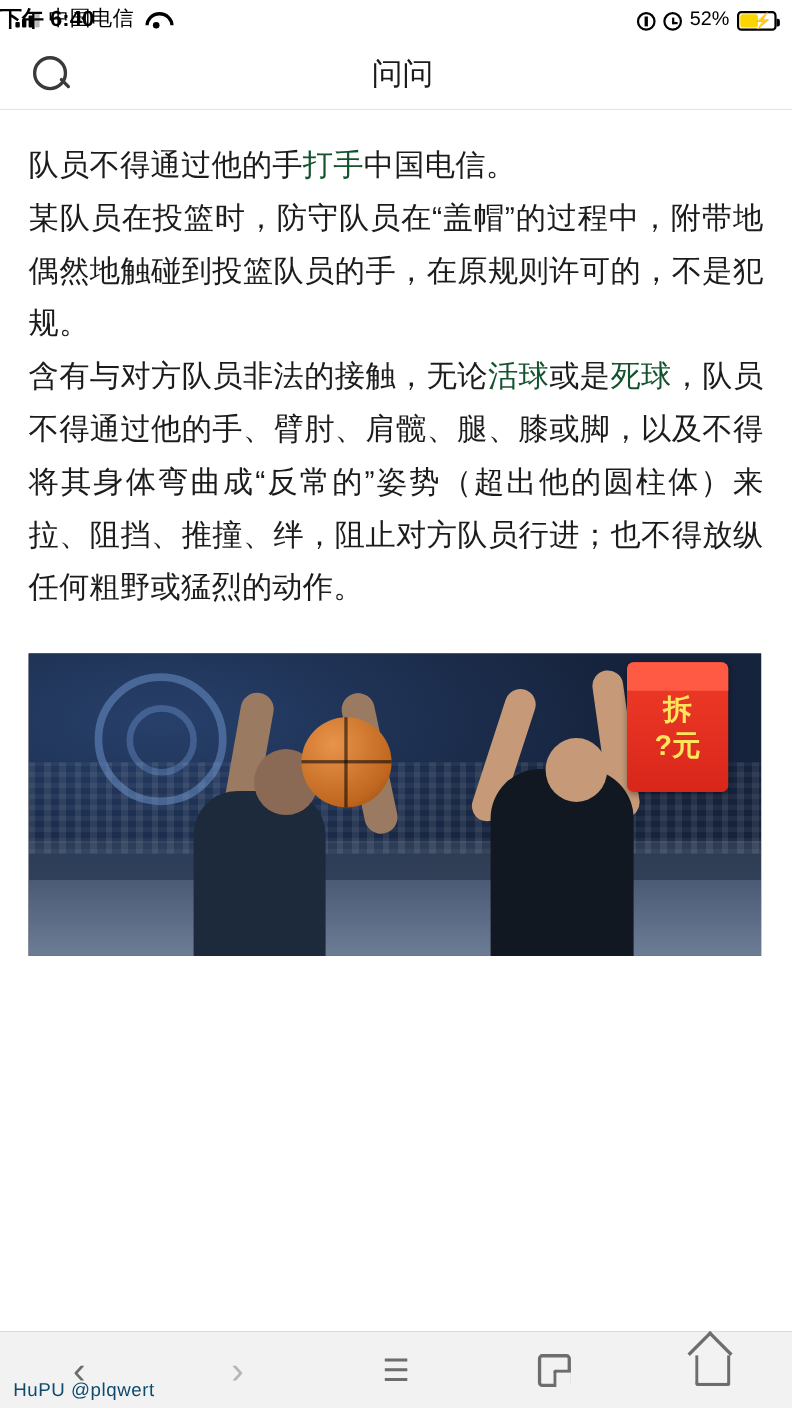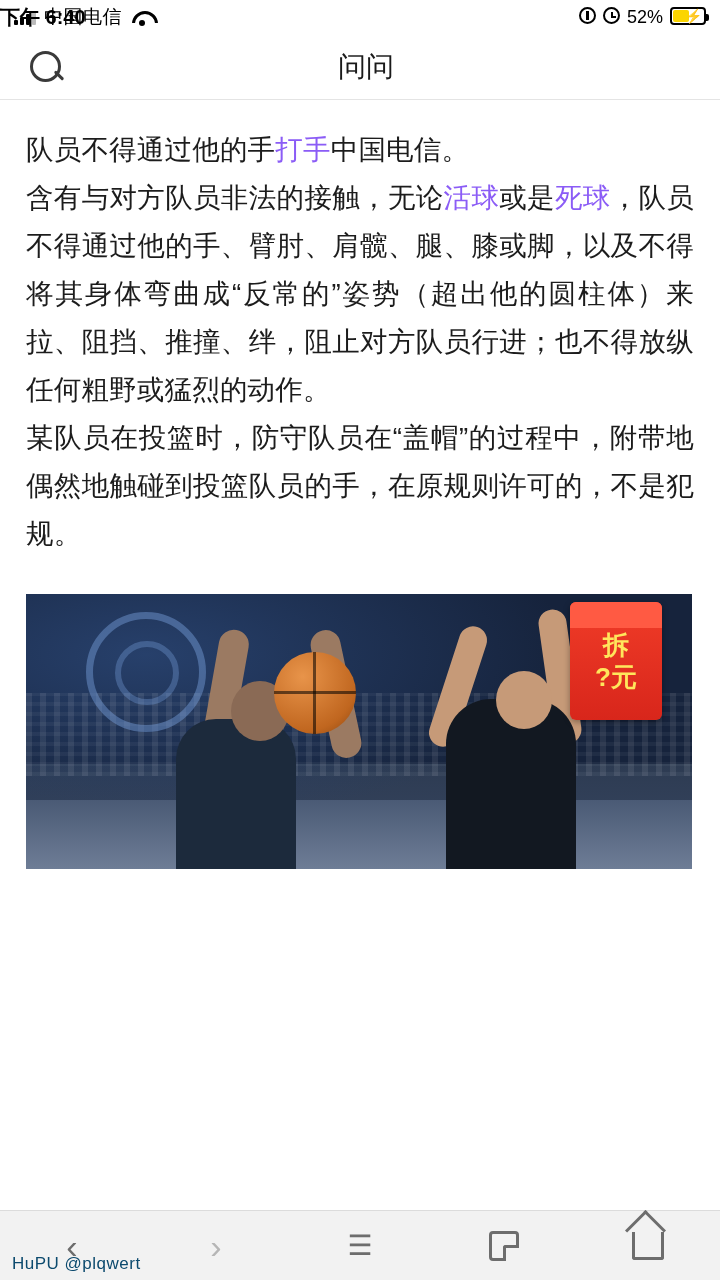--- a/index.html
+++ b/index.html
@@ -53,21 +53,21 @@
   }
   .sb-center {
     position: absolute;
     left: 0; right: 12px;
     font-size: 20px;
     font-weight: bold;
   }
   .sb-right {
     margin-left: auto;
     display: flex;
-    align-items: flex-start;
+    align-items: flex-end;
     gap: 7px;
     font-size: 18px;
   }
   .ic-circle {
     width: 17px; height: 17px;
     border: 2px solid #000;
     border-radius: 50%;
     position: relative;
   }
   .ic-circle::after {
@@ -159,21 +159,21 @@
     overflow: hidden;
     padding: 26px 26px 0 26px;
   }
   .para {
     font-size: 27.5px;
     line-height: 48px;
     color: #1c1c1c;
     text-align: justify;
     letter-spacing: 0.2px;
   }
-  .lnk { color: #8b5cf6; }
+  .lnk { color: #14532d; }
 
   .photo-wrap {
     margin: 36px 0 0 0;
     width: 666px;
     height: 275px;
     position: relative;
     overflow: hidden;
     background: #0b1320;
   }
   .court-bg {
@@ -339,24 +339,24 @@
   <div class="appbar">
     <div class="search-icon"></div>
     <div class="appbar-title">问问</div>
   </div>
 
   <div class="content">
     <p class="para">
       <span>队员不得通过他的手</span><span class="lnk">打手</span><span>中国电信。</span>
     </p>
     <p class="para">
-      <span>含有与对方队员非法的接触，无论</span><span class="lnk">活球</span><span>或是</span><span class="lnk">死球</span><span>，队员不得通过他的手、臂肘、肩髋、腿、膝或脚，以及不得将其身体弯曲成“反常的”姿势（超出他的圆柱体）来拉、阻挡、推撞、绊，阻止对方队员行进；也不得放纵任何粗野或猛烈的动作。</span>
+      <span>某队员在投篮时，防守队员在“盖帽”的过程中，附带地偶然地触碰到投篮队员的手，在原规则许可的，不是犯规。</span>
     </p>
     <p class="para">
-      <span>某队员在投篮时，防守队员在“盖帽”的过程中，附带地偶然地触碰到投篮队员的手，在原规则许可的，不是犯规。</span>
+      <span>含有与对方队员非法的接触，无论</span><span class="lnk">活球</span><span>或是</span><span class="lnk">死球</span><span>，队员不得通过他的手、臂肘、肩髋、腿、膝或脚，以及不得将其身体弯曲成“反常的”姿势（超出他的圆柱体）来拉、阻挡、推撞、绊，阻止对方队员行进；也不得放纵任何粗野或猛烈的动作。</span>
     </p>
 
     <div class="photo-wrap">
       <div class="court-bg"></div>
       <div class="crowd"></div>
       <div class="logo-circle"></div>
       <div class="floor"></div>
       <div class="player p1-armL"></div>
       <div class="player p1-armR"></div>
       <div class="player p1-body"></div>

